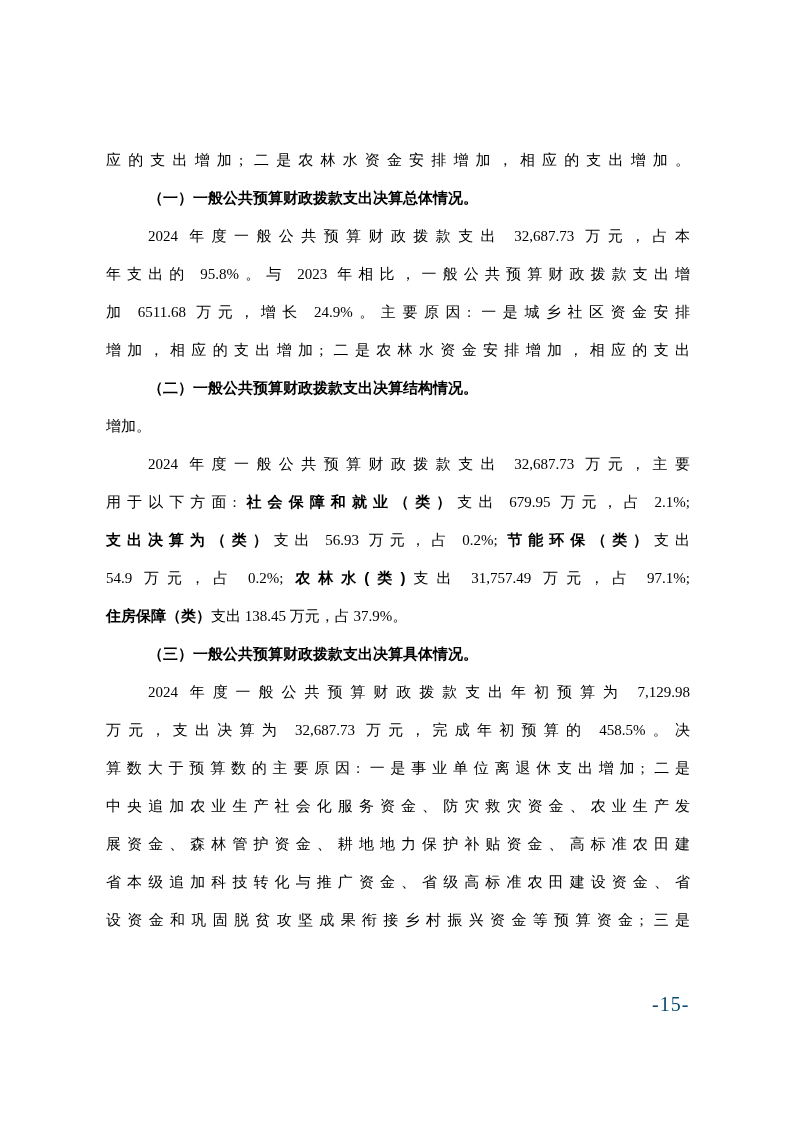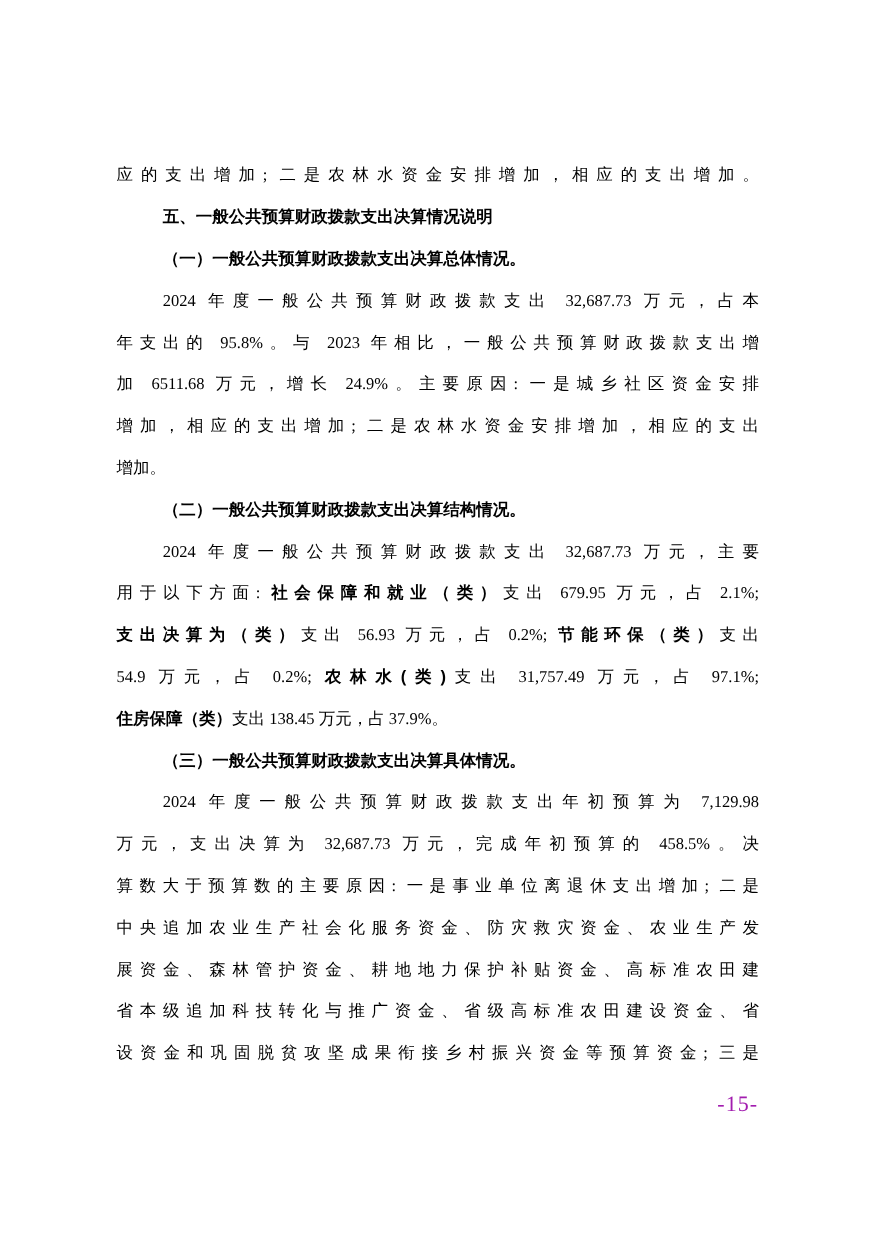--- a/index.html
+++ b/index.html
@@ -35,37 +35,36 @@
   .b {
     font-family: "Liberation Sans", "DejaVu Sans", sans-serif;
     font-weight: 700;
   }
   .footer {
     position: absolute;
     left: 652px;
     top: 993px;
     font-size: 20px;
     letter-spacing: 1px;
-    color: #a21caf;
+    color: #0c4a6e;
   }
 </style>
 </head>
 <body>
 
 <div class="page">
   <div class="content" id="content">
       <div class="line justify"><span>应的支出增加; 二是农林水资金安排增加，相应的支出增加。</span></div>
-      <div class="line indent"><span class="b">五、一般公共预算财政拨款支出决算情况说明</span></div>
       <div class="line indent"><span class="b">（一）一般公共预算财政拨款支出决算总体情况。</span></div>
       <div class="line justify indent"><span>2024 年度一般公共预算财政拨款支出 32,687.73 万元，占本</span></div>
       <div class="line justify"><span>年支出的 95.8%。与 2023 年相比，一般公共预算财政拨款支出增</span></div>
       <div class="line justify"><span>加 6511.68 万元，增长 24.9%。主要原因: 一是城乡社区资金安排</span></div>
       <div class="line justify"><span>增加，相应的支出增加; 二是农林水资金安排增加，相应的支出</span></div>
+      <div class="line indent"><span class="b">（二）一般公共预算财政拨款支出决算结构情况。</span></div>
       <div class="line"><span>增加。</span></div>
-      <div class="line indent"><span class="b">（二）一般公共预算财政拨款支出决算结构情况。</span></div>
       <div class="line justify indent"><span>2024 年度一般公共预算财政拨款支出 32,687.73 万元，主要</span></div>
       <div class="line justify"><span>用于以下方面: </span><span class="b">社会保障和就业（类）</span><span>支出 679.95 万元，占 2.1%;</span></div>
       <div class="line justify"><span class="b">支出决算为（类）</span><span>支出 56.93 万元，占 0.2%; </span><span class="b">节能环保（类）</span><span>支出</span></div>
       <div class="line justify"><span>54.9 万元，占 0.2%; </span><span class="b">农林水(类)</span><span>支出 31,757.49 万元，占 97.1%;</span></div>
       <div class="line"><span class="b">住房保障（类）</span><span>支出 138.45 万元，占 37.9%。</span></div>
       <div class="line indent"><span class="b">（三）一般公共预算财政拨款支出决算具体情况。</span></div>
       <div class="line justify indent"><span>2024 年度一般公共预算财政拨款支出年初预算为 7,129.98</span></div>
       <div class="line justify"><span>万元，支出决算为 32,687.73 万元，完成年初预算的 458.5%。决</span></div>
       <div class="line justify"><span>算数大于预算数的主要原因: 一是事业单位离退休支出增加; 二是</span></div>
       <div class="line justify"><span>中央追加农业生产社会化服务资金、防灾救灾资金、农业生产发</span></div>

